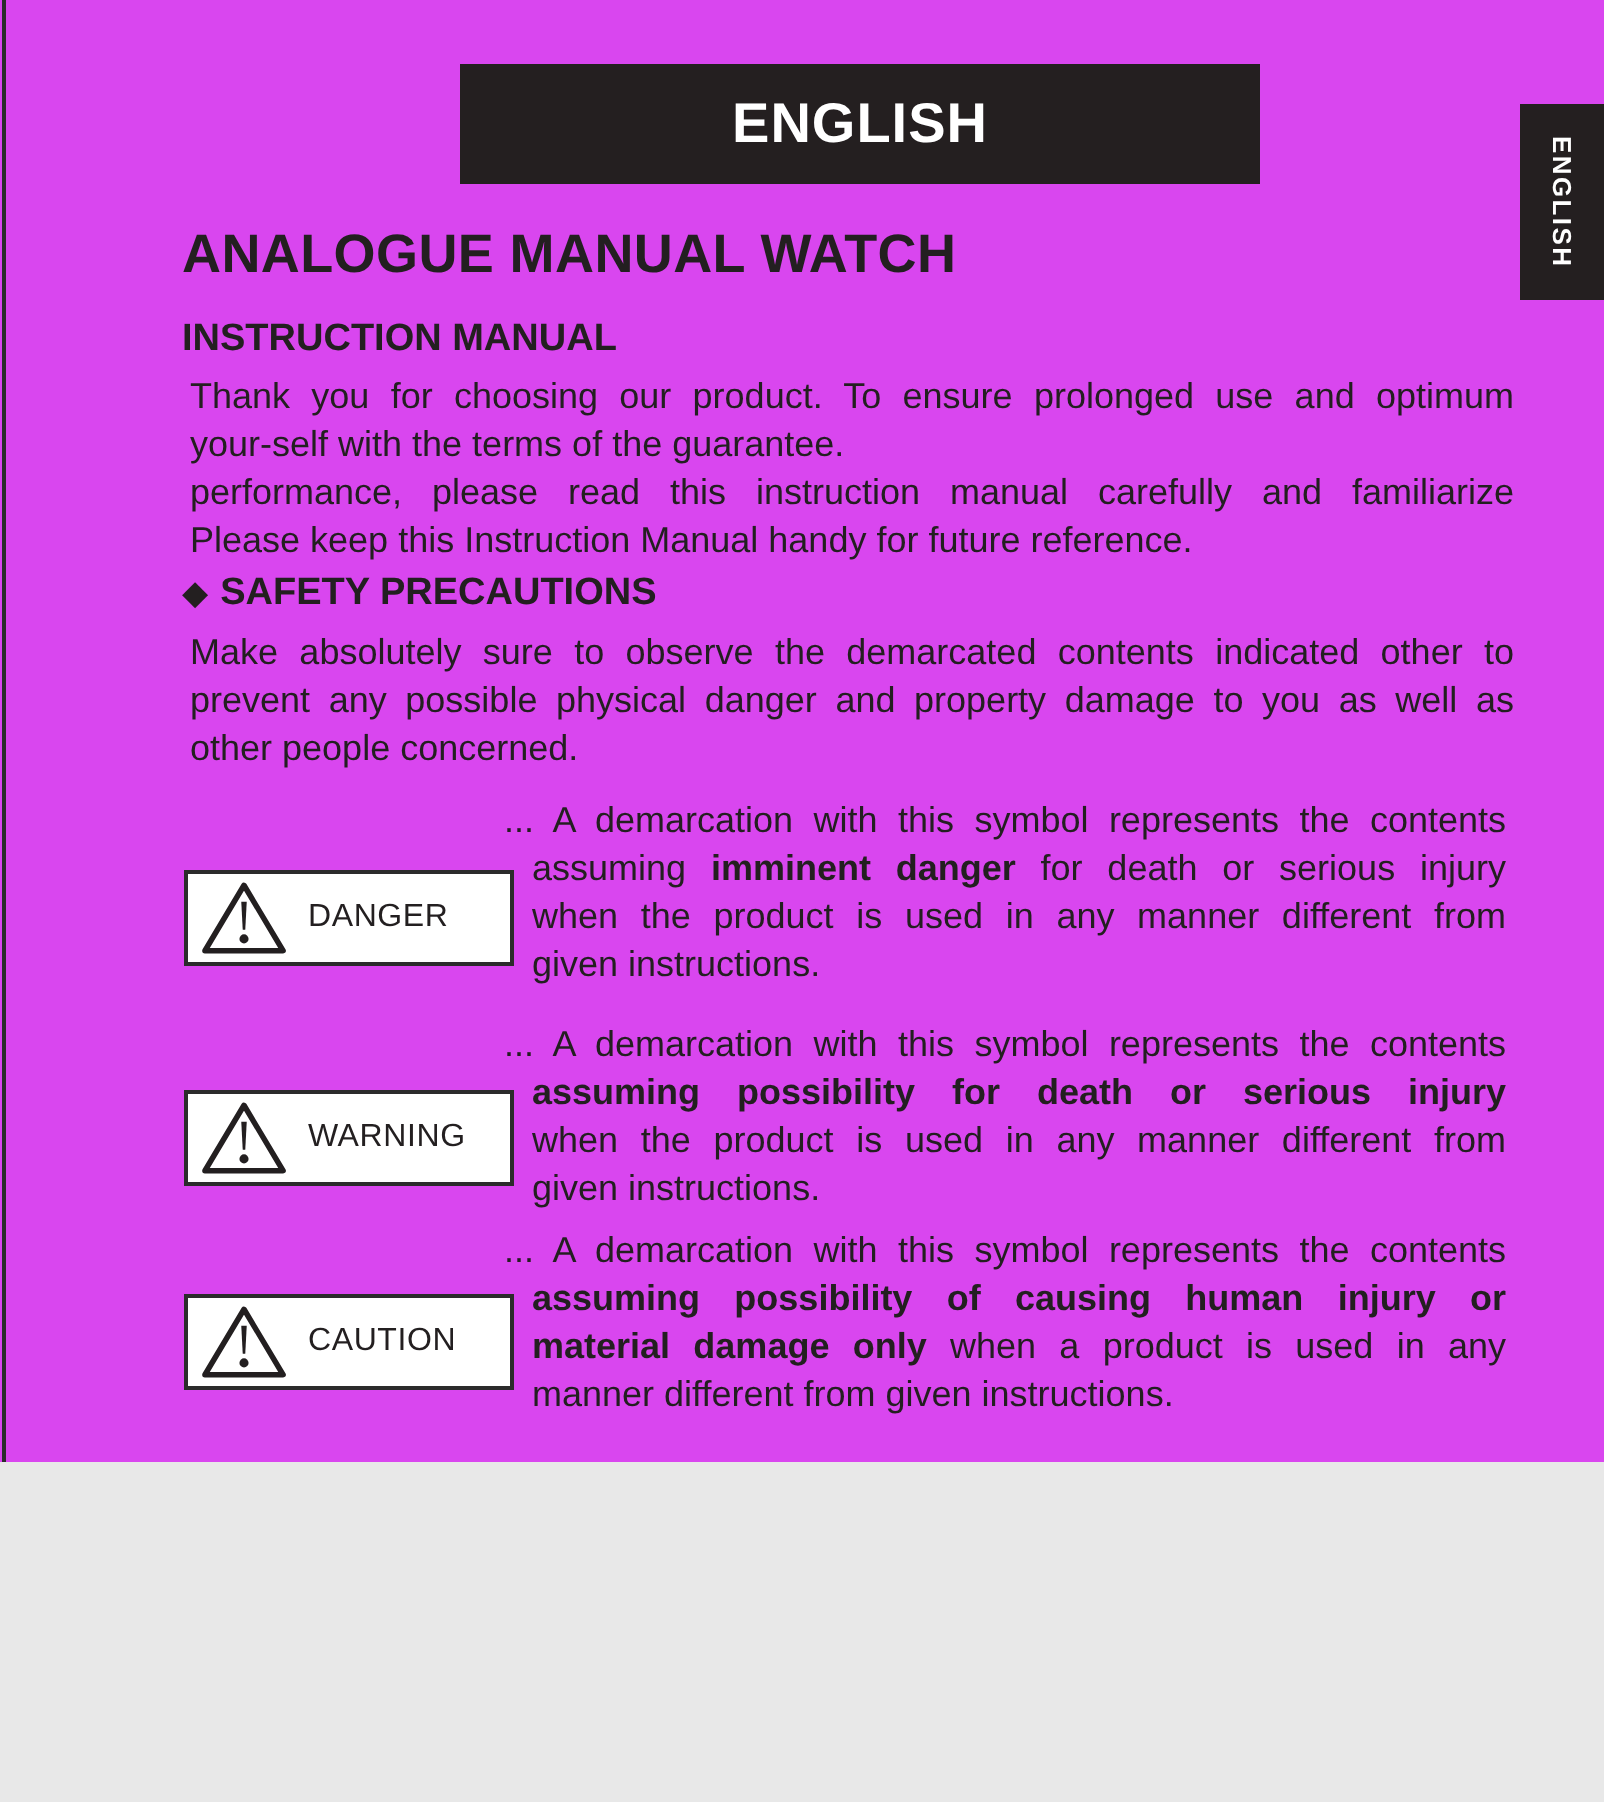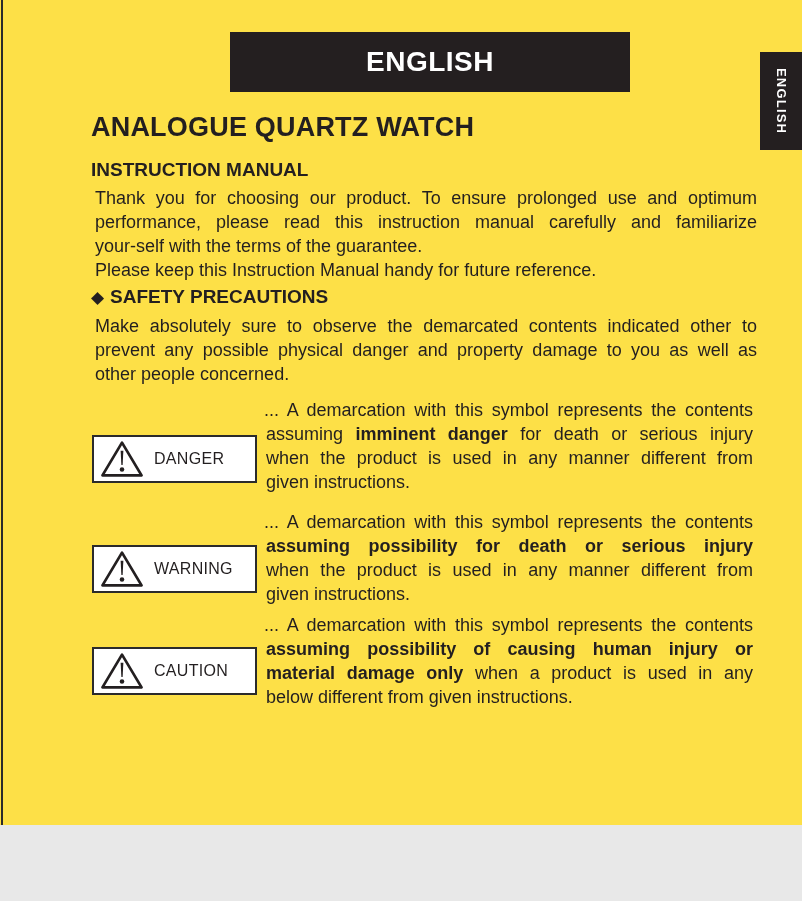--- a/index.html
+++ b/index.html
@@ -1,21 +1,21 @@
 <!DOCTYPE html>
 <html><head>
 <meta charset="utf-8">
 <style>
   html, body { margin: 0; padding: 0; background: #e8e8e8; }
   .page {
     position: relative;
     width: 802px;
-    height: 825px;
+    height: 731px;
     margin: 0 auto;
-    background: #fde047;
+    background: #d946ef;
     overflow: hidden;
     font-family: "Liberation Sans", "DejaVu Sans", sans-serif;
     color: #231f20;
   }
 
   
   .left-rule {
     position: absolute; left: 1px; top: 0;
     width: 2px; height: 896px; background: #2b2b2b;
   }
@@ -69,21 +69,21 @@
   
   .tline { text-align: left; }
   .tline.just { text-align: justify; text-align-last: justify; text-justify: inter-word; }
 
   
   .desc {
     position: absolute; left: 252px; width: 501px; margin: 0;
     font-size: 18px; line-height: 24px;
   }
   .desc .tline { margin-left: 14px; }
-  .desc .tline.first { margin-left: 12px; }
+  .desc .tline.first { margin-left: 0; }
   .d1 { top: 398px; }
   .d2 { top: 510px; }
   .d3 { top: 613px; }
 
   
   .sign-box {
     position: absolute; left: 92px;
     width: 156px; height: 44px;
     border: 2px solid #2b2b2b; background: #ffffff;
     display: flex; align-items: center;
@@ -108,28 +108,28 @@
   <div class="left-rule"></div>
 
   <div class="top-banner">
     <span class="banner-text">ENGLISH</span>
   </div>
 
   <div class="side-tab">
     <span class="side-tab-text">ENGLISH</span>
   </div>
 
-  <h1 class="page-title">ANALOGUE QUARTZ WATCH</h1>
+  <h1 class="page-title">ANALOGUE MANUAL WATCH</h1>
 
   <h2 class="section-heading manual-heading">INSTRUCTION MANUAL</h2>
 
   <div class="para p1">
       <div class="tline just first"><span>Thank you for choosing our product. To ensure prolonged use and optimum</span></div>
+      <div class="tline"><span>your-self with the terms of the guarantee.</span></div>
       <div class="tline just"><span>performance, please read this instruction manual carefully and familiarize</span></div>
-      <div class="tline"><span>your-self with the terms of the guarantee.</span></div>
     </div>
 
   <div class="para p2">
       <div class="tline first"><span>Please keep this Instruction Manual handy for future reference.</span></div>
     </div>
 
   <h2 class="section-heading safety-heading">
     <span class="diamond">◆</span><span>SAFETY PRECAUTIONS</span>
   </h2>
 
@@ -180,20 +180,20 @@
         <path d="M23.5 13 L26.5 13 L25.7 28.5 L24.3 28.5 Z" fill="#231f20"></path>
         <circle cx="25" cy="33.5" r="2.5" fill="#231f20"></circle>
       </svg>
     </span>
     <span class="sign-label">CAUTION</span>
   </div>
   <div class="desc d3">
       <div class="tline just first"><span>... A demarcation with this symbol represents the contents</span></div>
       <div class="tline just"><b>assuming possibility of causing human injury or</b></div>
       <div class="tline just"><b>material damage only</b><span> when a product is used in any</span></div>
-      <div class="tline"><span>below different from given instructions.</span></div>
+      <div class="tline"><span>manner different from given instructions.</span></div>
     </div>
 
   <div class="page-number">1</div>
 
   <div class="bottom-rule"></div>
 
 </div>
 
 </body></html>

